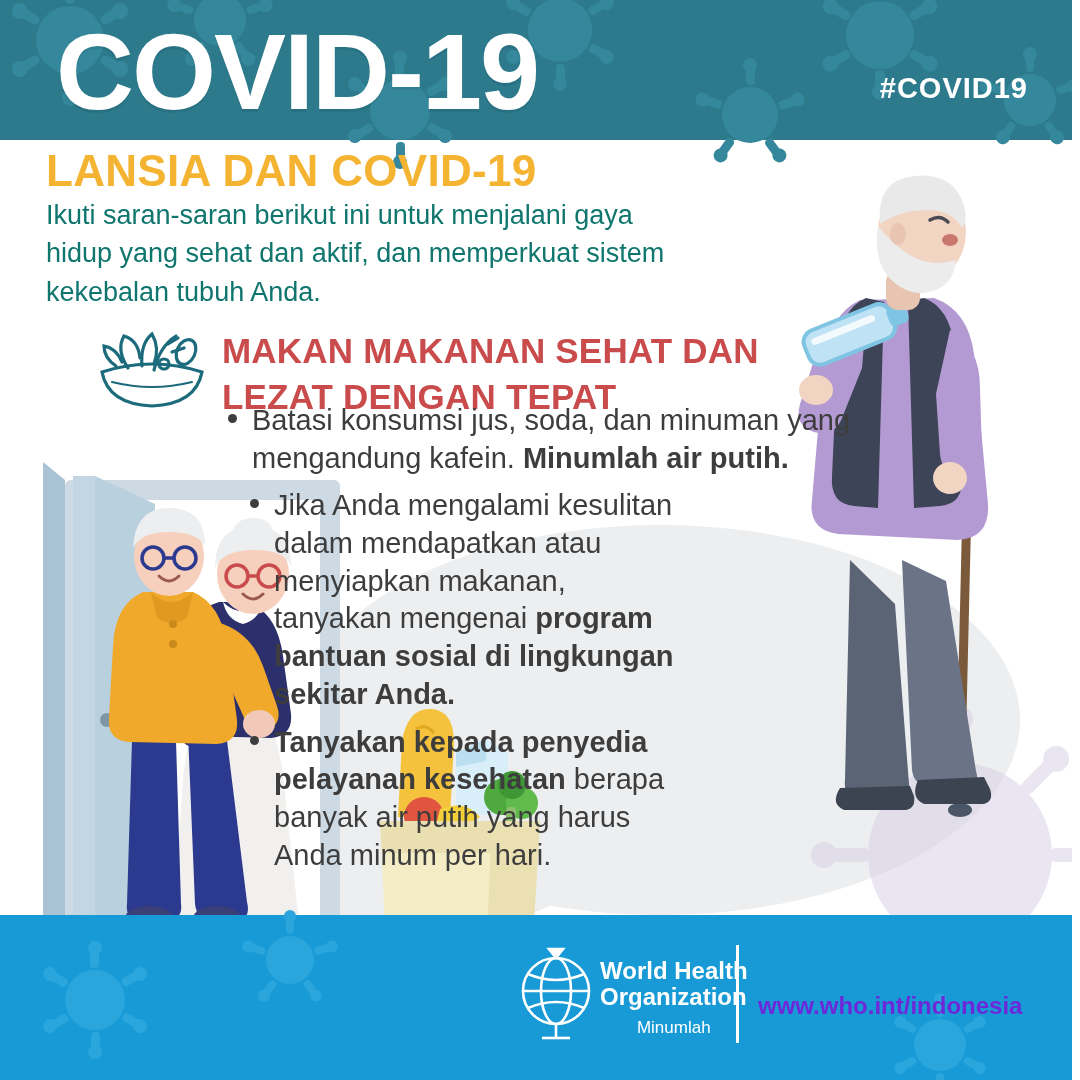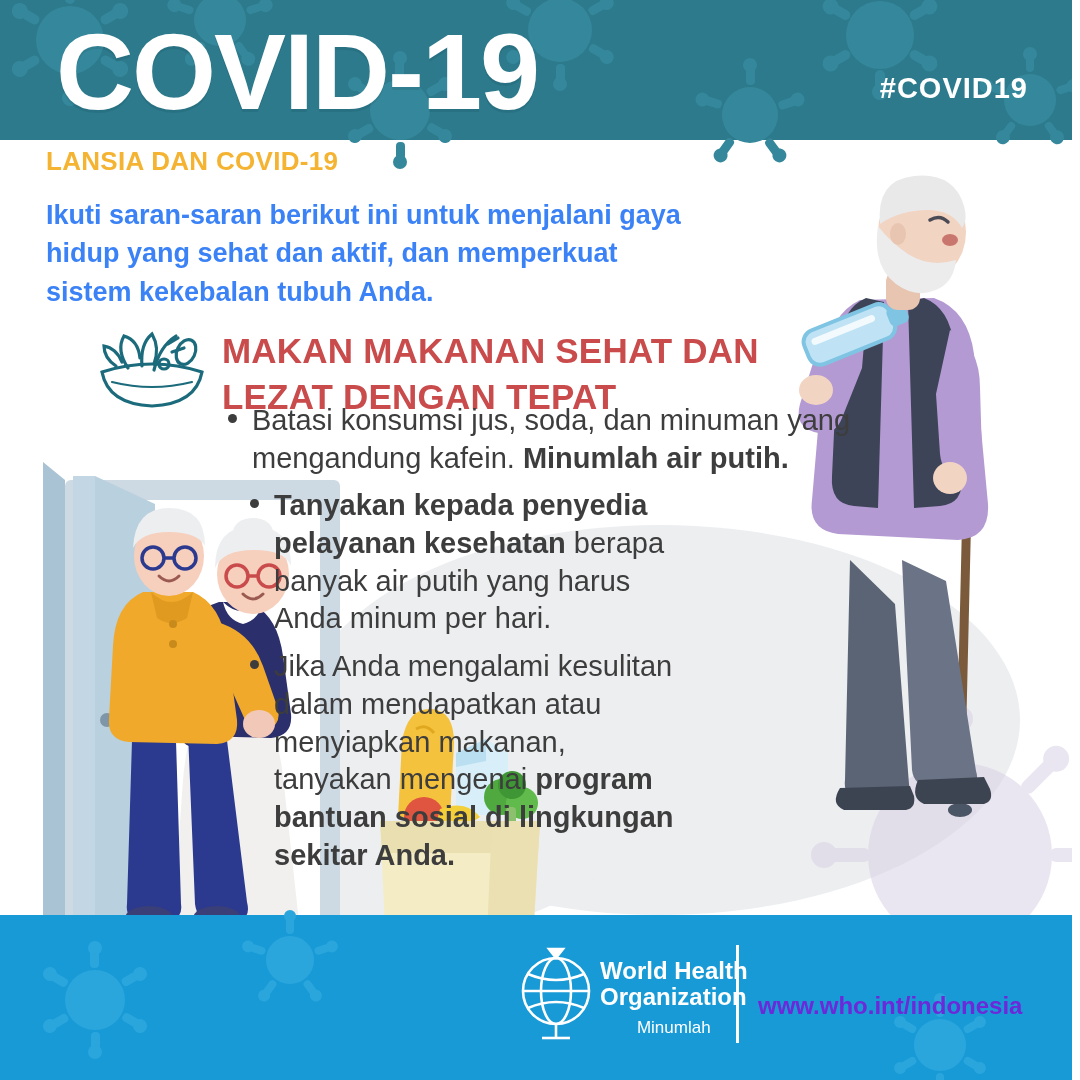--- a/index.html
+++ b/index.html
@@ -36,33 +36,33 @@
     font-weight: bold;
     color: #ffffff;
     letter-spacing: 1px;
     margin-left: 22px;
   }
 
   
   .subtitle {
     position: absolute;
     left: 46px; top: 146px;
-    font-size: 26px;
+    font-size: 44px;
     font-weight: bold;
     color: #f5b332;
     letter-spacing: 0.3px;
   }
   .intro {
     position: absolute;
     left: 46px; top: 196px;
     width: 660px;
     font-size: 27px;
-    font-weight: bold;
+    font-weight: normal;
     line-height: 1.42;
-    color: #3b82f6;
+    color: #0f766e;
   }
 
   
   .section-head {
     position: absolute;
     left: 222px; top: 328px;
     width: 600px;
     font-size: 35px;
     font-weight: bold;
     color: #c94b4b;
@@ -630,25 +630,25 @@
 
     <div class="subtitle">LANSIA DAN COVID-19</div>
     <div class="intro">Ikuti saran-saran berikut ini untuk menjalani gaya hidup yang sehat dan aktif, dan memperkuat sistem kekebalan tubuh Anda.</div>
 
     <div class="section-head">MAKAN MAKANAN SEHAT DAN LEZAT DENGAN TEPAT</div>
 
     <div class="bullets">
       <div class="bullet">
         <span>Batasi konsumsi jus, soda, dan minuman yang mengandung kafein. </span><b>Minumlah air putih.</b>
       </div>
+      <div class="bullet third">
+        <span>Jika Anda mengalami kesulitan dalam mendapatkan atau menyiapkan makanan, tanyakan mengenai </span><b>program bantuan sosial di lingkungan sekitar Anda.</b>
+      </div>
       <div class="bullet indented">
         <b>Tanyakan kepada penyedia pelayanan kesehatan </b><span>berapa banyak air putih yang harus Anda minum per hari.</span>
-      </div>
-      <div class="bullet third">
-        <span>Jika Anda mengalami kesulitan dalam mendapatkan atau menyiapkan makanan, tanyakan mengenai </span><b>program bantuan sosial di lingkungan sekitar Anda.</b>
       </div>
     </div>
 
     <div class="who-logo" style="left:600px; top:958px;">
       <div>
         <div class="who-text">World Health</div>
         <div class="who-text">Organization</div>
         <div class="who-country">Minumlah</div>
       </div>
     </div>

